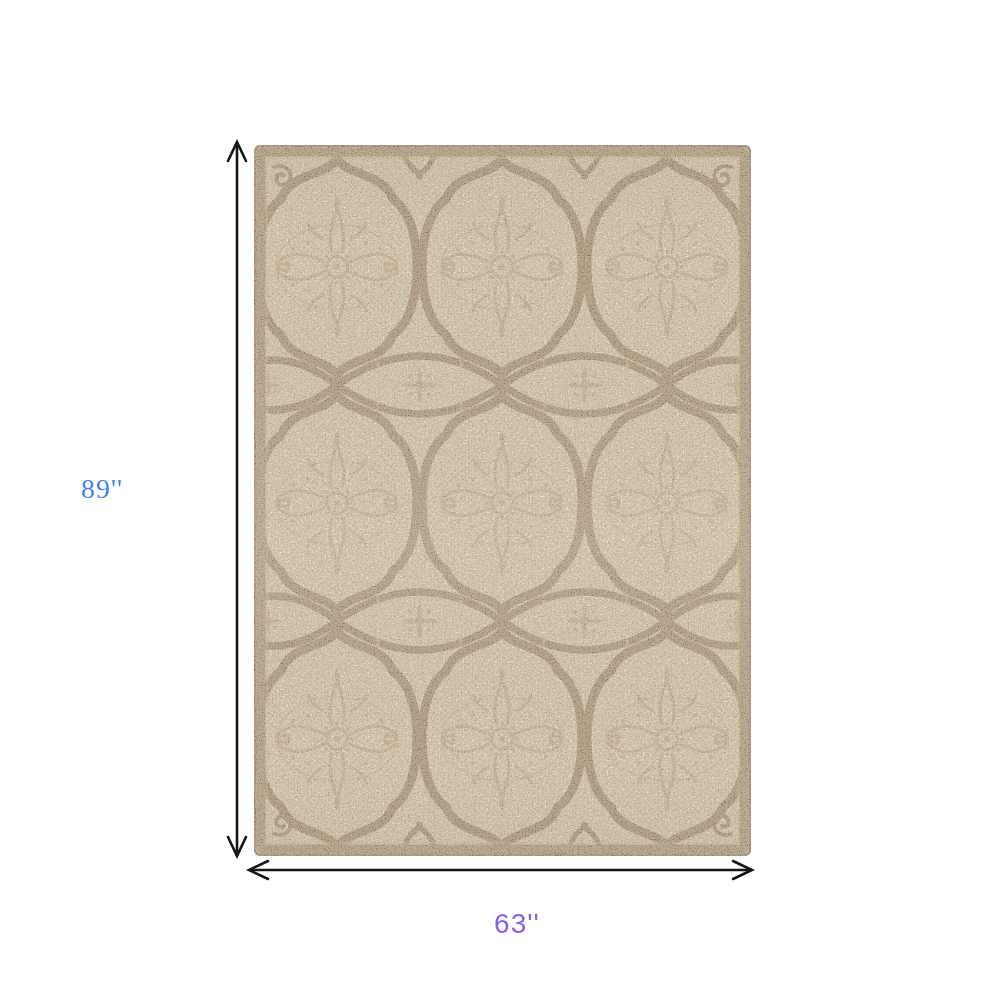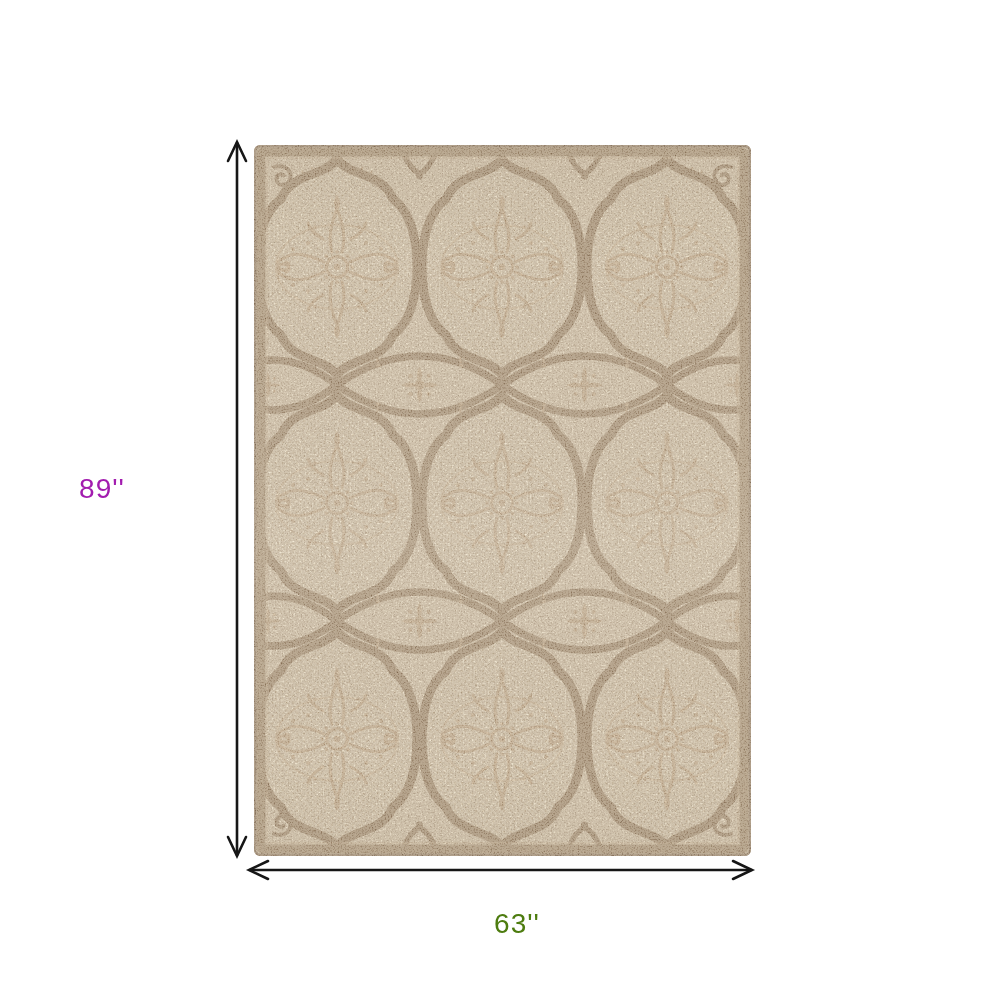--- a/index.html
+++ b/index.html
@@ -209,15 +209,15 @@
       <polyline points="228,161 237,142 246,161"></polyline>
       <polyline points="228,837 237,856 246,837"></polyline>
     </g>
     <g fill="none" stroke-width="2.6" stroke-linecap="round" stroke-linejoin="miter" stroke="#161616">
       <line x1="250" y1="870" x2="751" y2="870"></line>
       <polyline points="268,861 249,870 268,879"></polyline>
       <polyline points="733,861 752,870 733,879"></polyline>
     </g>
   </svg>
 
-  <div class="dim-label height" style="color: #a21caf;">89''</div>
-  <div class="dim-label width" style="color: #4d7c0f;">63''</div>
+  <div class="dim-label height" style="color: #3b82f6; font-family: Liberation Serif, serif;">89''</div>
+  <div class="dim-label width" style="color: #8b5cf6;">63''</div>
 </div>
 
 </body></html>

